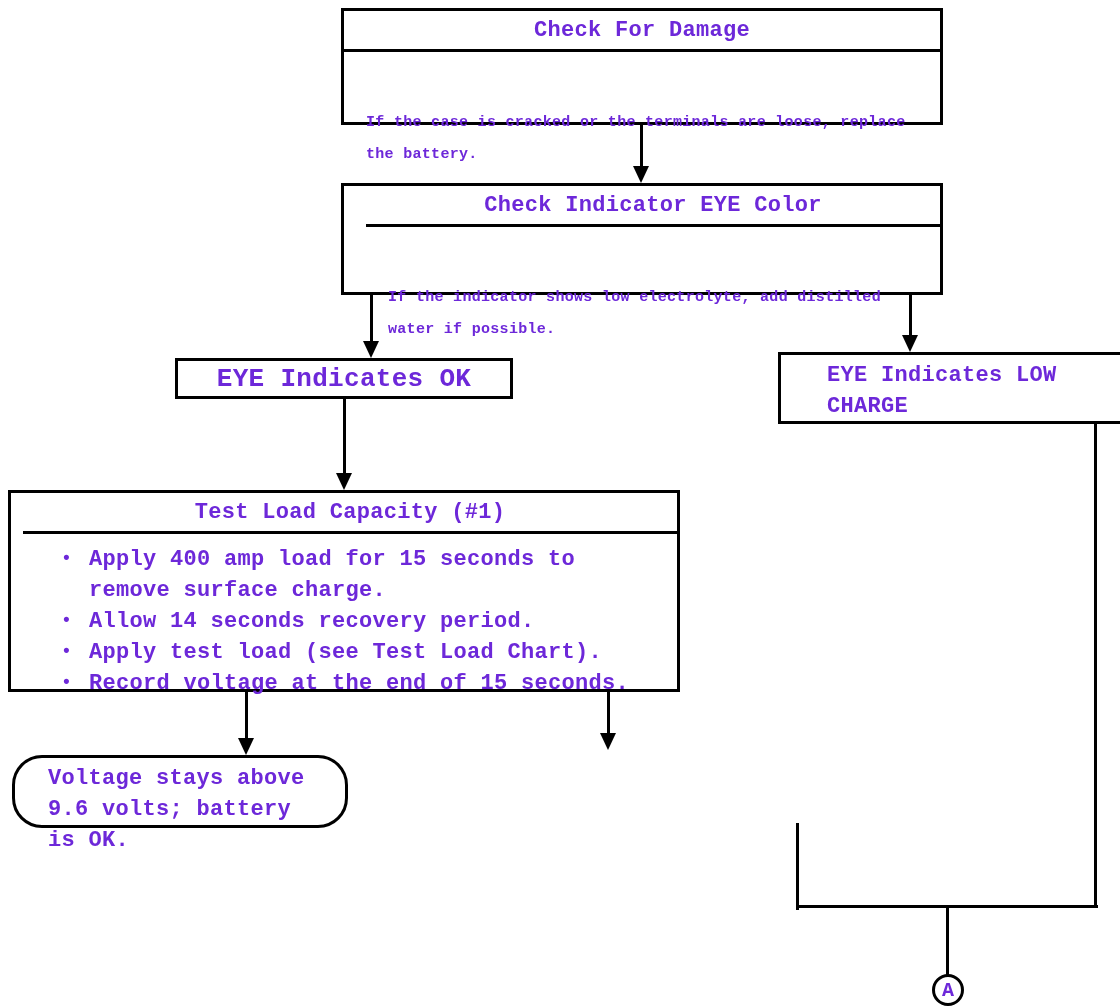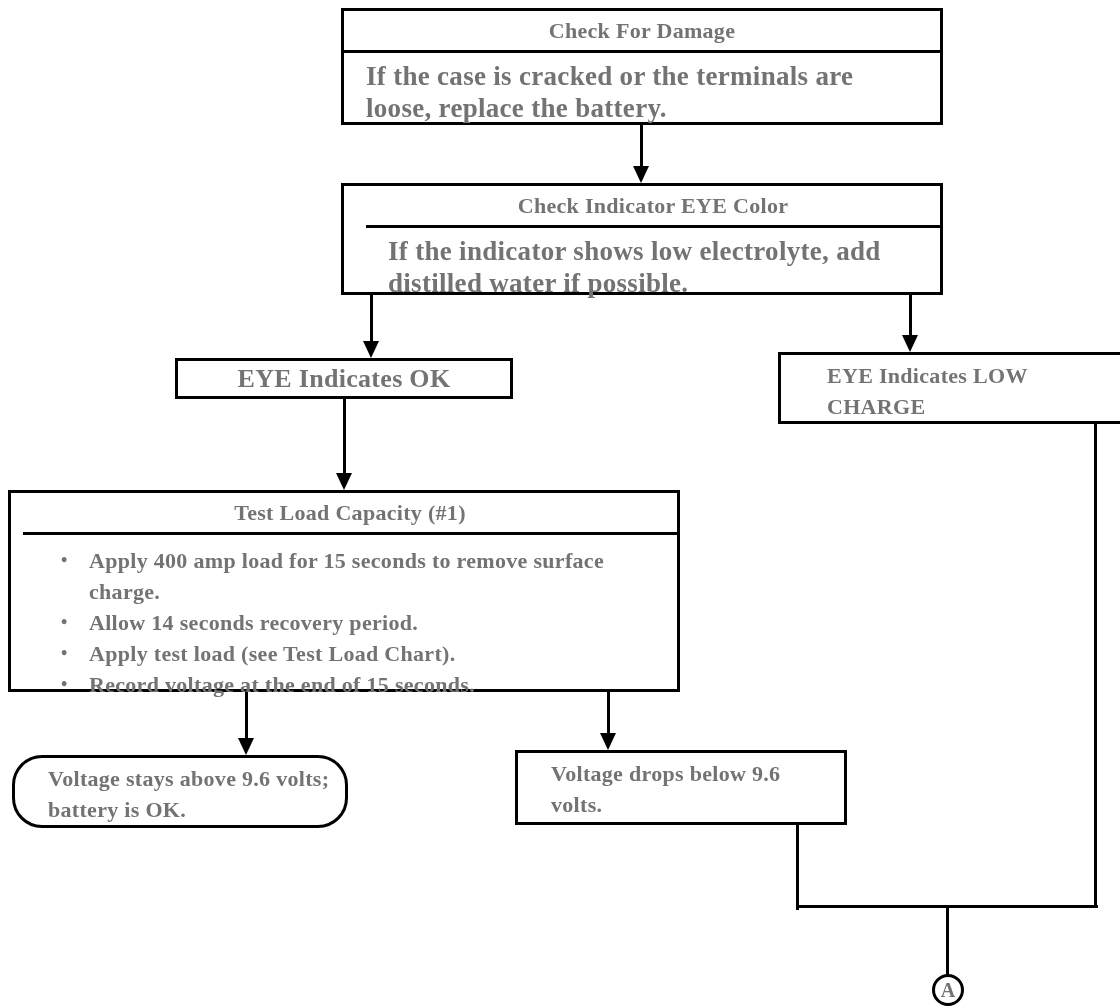--- a/index.html
+++ b/index.html
@@ -1,42 +1,43 @@
 <!DOCTYPE html>
 <html><head>
 <meta charset="utf-8">
 <style>
   html, body { margin: 0; padding: 0; background: #ffffff; }
   #canvas {
     position: relative;
     width: 1120px;
     height: 1008px;
     background: #ffffff;
-    font-family: Liberation Serif, serif;
+    font-family: Liberation Mono, monospace;
     font-weight: 700;
-    color: #737373;
+    color: #6d28d9;
   }
   .box {
     position: absolute;
     border: 3px solid #000000;
     background: #ffffff;
     box-sizing: border-box;
   }
   .box-title {
     border-bottom: 3px solid #000000;
     text-align: center;
     font-size: 22px;
     padding: 7px 4px 6px 4px;
     letter-spacing: 0.3px;
   }
   .box-body {
-    font-size: 27px;
+    font-size: 15px;
     line-height: 32px;
     padding: 7px 18px 6px 22px;
     letter-spacing: 0.3px;
+    margin-top: 48px;
   }
   .label-center {
     display: flex;
     align-items: center;
     justify-content: center;
     font-size: 26px;
     height: 100%;
     letter-spacing: 0.3px;
   }
   .label-left {
@@ -141,23 +142,20 @@
   <div class="vline" style="left:245px; top:692px; height:48px;"></div>
   <div class="arrowhead" style="left:238px; top:738px;"></div>
 
   <div class="vline" style="left:607px; top:692px; height:43px;"></div>
   <div class="arrowhead" style="left:600px; top:733px;"></div>
 
   <div class="box" style="left:12px; top:755px; width:336px; height:73px;border-radius:30px;">
     <div class="label-left" style="padding:5px 14px 0 33px;">Voltage stays above 9.6 volts; battery is OK.</div>
   </div>
 
-  <div class="box" style="left:515px; top:750px; width:332px; height:75px;">
-    <div class="label-left" style="padding:5px 14px 0 33px;">Voltage drops below 9.6 volts.</div>
-  </div>
 
   <div class="vline" style="left:796px; top:823px; height:87px;"></div>
   <div class="hline" style="left:796px; top:905px; width:302px;"></div>
   <div class="vline" style="left:1094px; top:422px; height:486px;"></div>
   <div class="vline" style="left:946px; top:908px; height:68px;"></div>
 
   <div class="connector-circle" style="left:932px; top:974px;">
     <span>A</span>
   </div>
 

